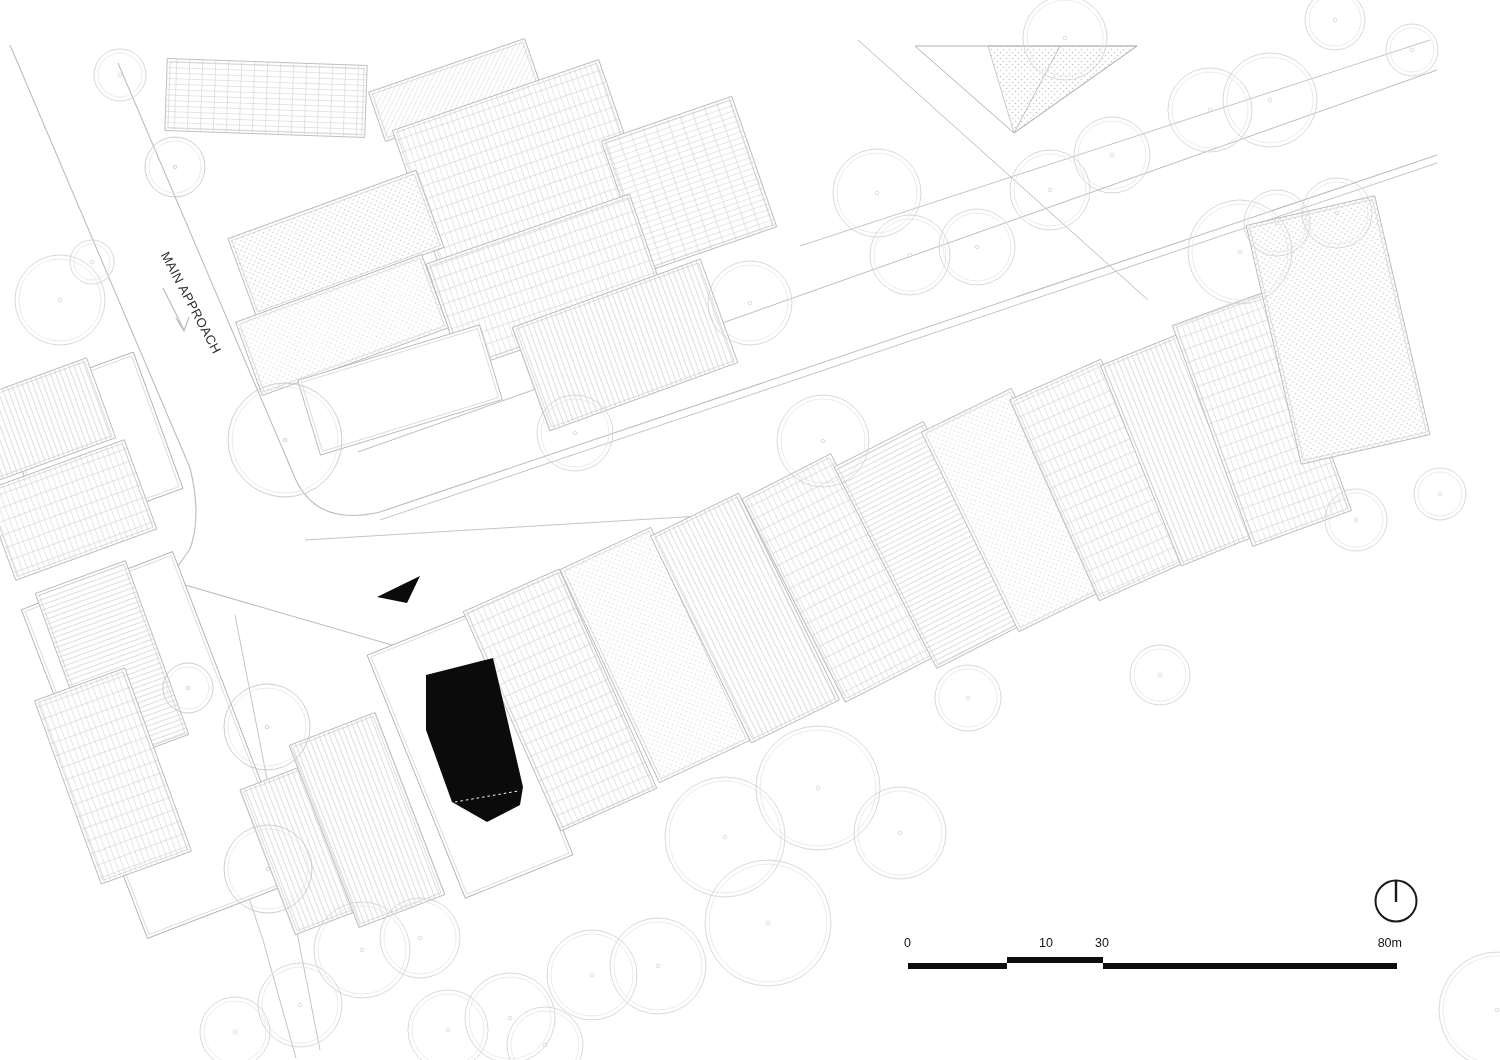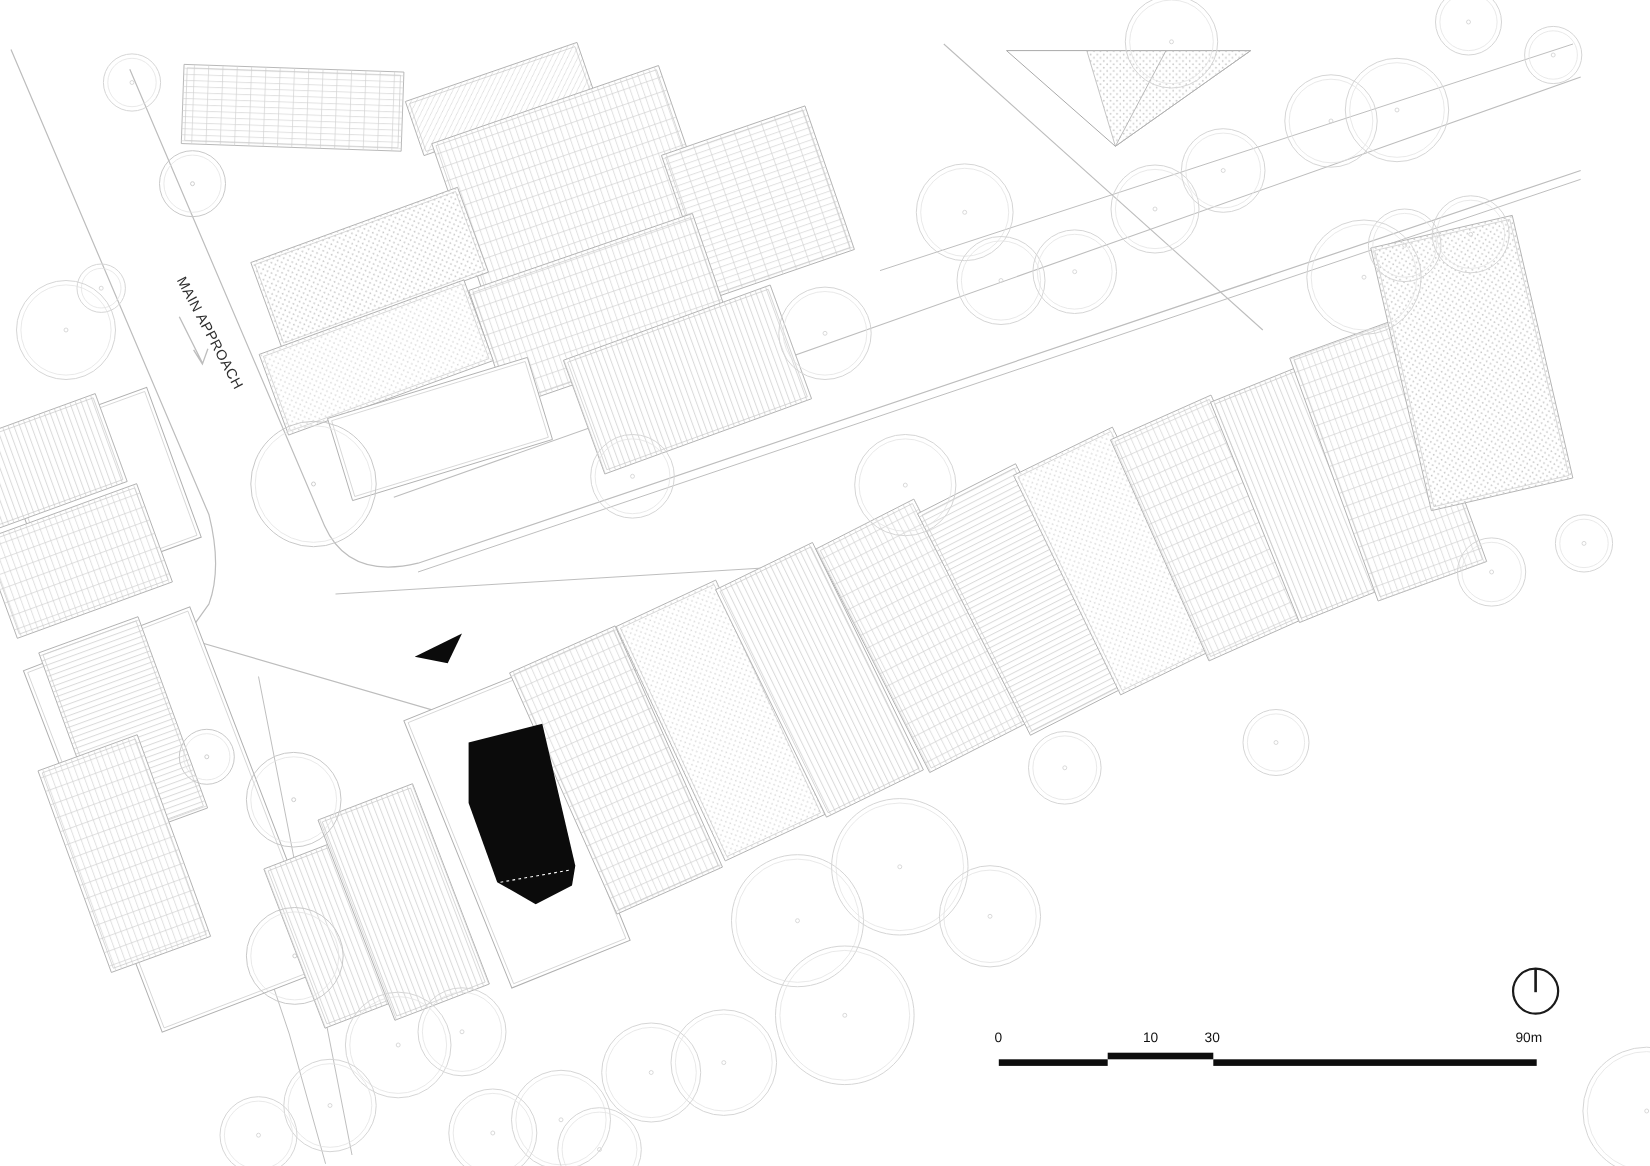--- a/index.html
+++ b/index.html
@@ -432,19 +432,19 @@
         <line x1="1396" y1="880.5" x2="1396" y2="902" stroke="#1a1a1a" stroke-width="2.4"></line>
       </g>
   </svg>
 
   <div class="main-approach">MAIN APPROACH</div>
 
   <div class="scalebar">
     <span class="tick tick-0">0</span>
     <span class="tick tick-10">10</span>
     <span class="tick tick-20">30</span>
-    <span class="tick tick-50">90m</span>
+    <span class="tick tick-50">80m</span>
     <div class="seg seg-1"></div>
     <div class="seg seg-2"></div>
     <div class="seg seg-3"></div>
   </div>
 
 </div>
 
 </body></html>

